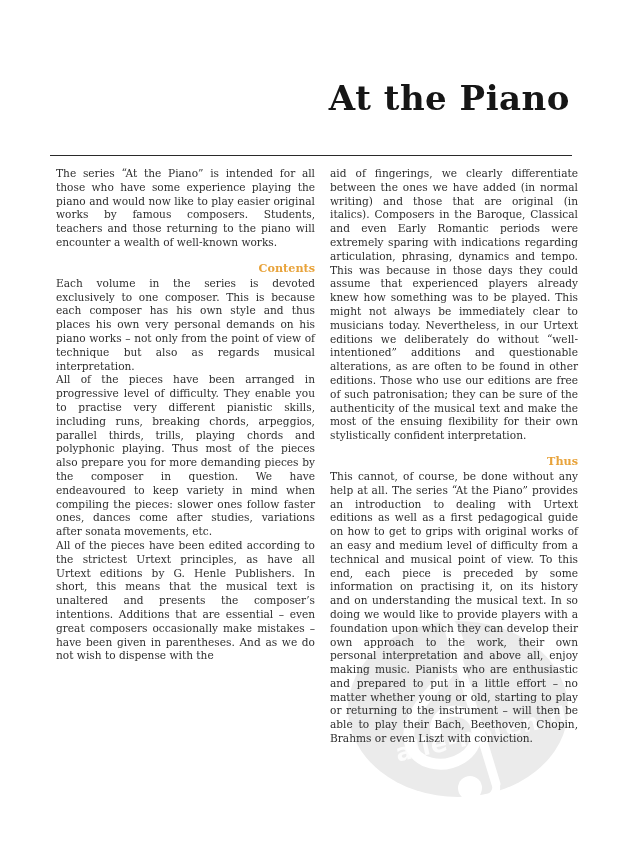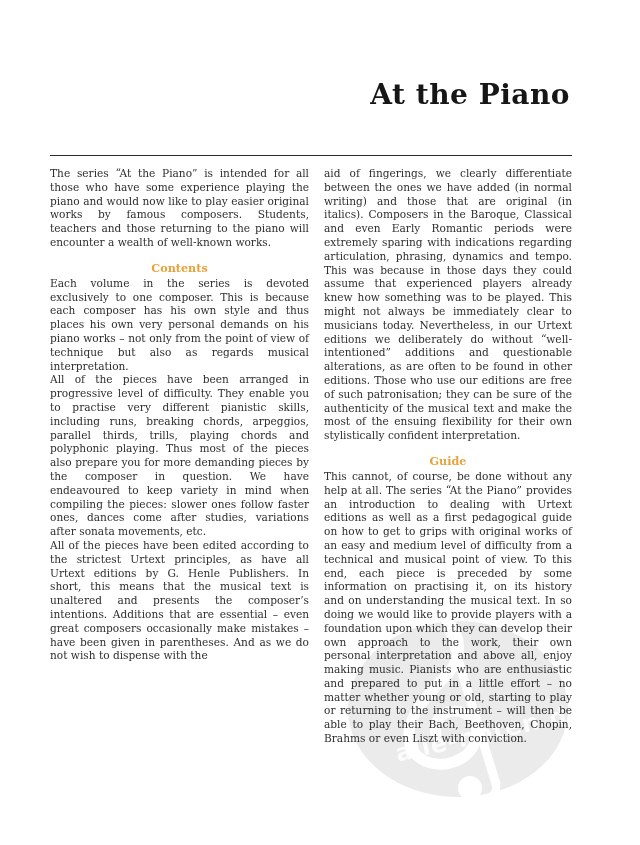--- a/index.html
+++ b/index.html
@@ -1,26 +1,26 @@
 <!DOCTYPE html>
 <html><head>
 <meta charset="utf-8">
 <style>
   html,body{margin:0;padding:0;background:#fff;}
   .page{position:relative;width:640px;height:845px;background:#ffffff;overflow:hidden;
         font-family:"DejaVu Serif","Liberation Serif",serif;}
   .title{position:absolute;top:78px;right:70px;margin:0;
          font-family:"DejaVu Serif","Liberation Serif",serif;
-         font-size:28px;font-weight:bold;color:#161616;letter-spacing:0.5px;white-space:nowrap;}
+         font-size:34px;font-weight:bold;color:#161616;letter-spacing:0.5px;white-space:nowrap;}
   .rule{position:absolute;top:155px;left:50px;width:522px;height:1px;background:#2a2a2a;border:0;margin:0;}
-  .cols{position:absolute;top:167px;left:50px;width:522px;z-index:2;
+  .cols{position:absolute;top:167px;left:56px;width:522px;z-index:2;
         display:grid;grid-template-columns:259px 248px;column-gap:15px;
         font-size:10.6px;line-height:13.8px;color:#2e2e2e;text-align:justify;}
   .col p{margin:0;}
-  .col h2{font-size:11.2px;line-height:13px;font-weight:bold;margin:12px 0 2px 0;text-align:center;}
+  .col h2{font-size:11.2px;line-height:13px;font-weight:bold;margin:12px 0 2px 0;text-align:right;}
   
   .wm-circle{position:absolute;left:348px;top:621px;width:220px;height:176px;
              border-radius:50%;background:#ebebeb;z-index:0;}
   .wm-clef{position:absolute;left:380px;top:598px;width:160px;height:210px;z-index:0;}
   .wm-text{position:absolute;left:396px;top:740px;z-index:1;
            font-family:"DejaVu Sans","Liberation Sans",sans-serif;
            font-size:24px;font-weight:bold;letter-spacing:1px;
            color:rgba(255,255,255,0.82);
            transform:rotate(-13deg);transform-origin:left center;white-space:nowrap;}
 </style>
@@ -50,18 +50,18 @@
       <p>Each volume in the series is devoted exclusively to one composer. This is because each composer has his own style and thus places his own very personal demands on his piano works – not only from the point of view of technique but also as regards musical interpretation.</p>
 
       <p>All of the pieces have been arranged in progressive level of difficulty. They enable you to practise very different pianistic skills, including runs, breaking chords, arpeggios, parallel thirds, trills, playing chords and polyphonic playing. Thus most of the pieces also prepare you for more demanding pieces by the composer in question. We have endeavoured to keep variety in mind when compiling the pieces: slower ones follow faster ones, dances come after studies, variations after sonata movements, etc.</p>
 
       <p>All of the pieces have been edited according to the strictest Urtext principles, as have all Urtext editions by G. Henle Publishers. In short, this means that the musical text is unaltered and presents the composer’s intentions. Additions that are essential – even great composers occasionally make mistakes – have been given in parentheses. And as we do not wish to dispense with the</p>
     </div>
 
     <div class="col">
       <p>aid of fingerings, we clearly differentiate between the ones we have added (in normal writing) and those that are original (in italics). Composers in the Baroque, Classical and even Early Romantic periods were extremely sparing with indications regarding articulation, phrasing, dynamics and tempo. This was because in those days they could assume that experienced players already knew how something was to be played. This might not always be immediately clear to musicians today. Nevertheless, in our Urtext editions we deliberately do without “well-intentioned” additions and questionable alterations, as are often to be found in other editions. Those who use our editions are free of such patronisation; they can be sure of the authenticity of the musical text and make the most of the ensuing flexibility for their own stylistically confident interpretation.</p>
 
-      <h2 style="color:#e8a33b">Guide</h2>
+      <h2 style="color:#e8a33b">Thus</h2>
       <p>This cannot, of course, be done without any help at all. The series “At the Piano” provides an introduction to dealing with Urtext editions as well as a first pedagogical guide on how to get to grips with original works of an easy and medium level of difficulty from a technical and musical point of view. To this end, each piece is preceded by some information on practising it, on its history and on understanding the musical text. In so doing we would like to provide players with a foundation upon which they can develop their own approach to the work, their own personal interpretation and above all, enjoy making music. Pianists who are enthusiastic and prepared to put in a little effort – no matter whether young or old, starting to play or returning to the instrument – will then be able to play their Bach, Beethoven, Chopin, Brahms or even Liszt with conviction.</p>
     </div>
 
   </div>
 </div>
 
 </body></html>

